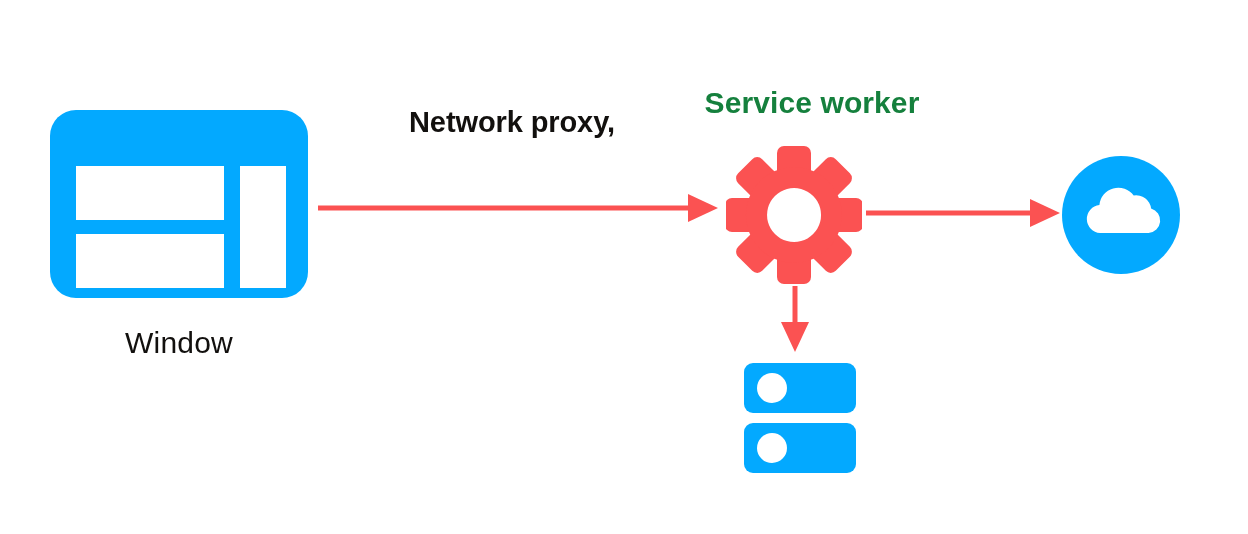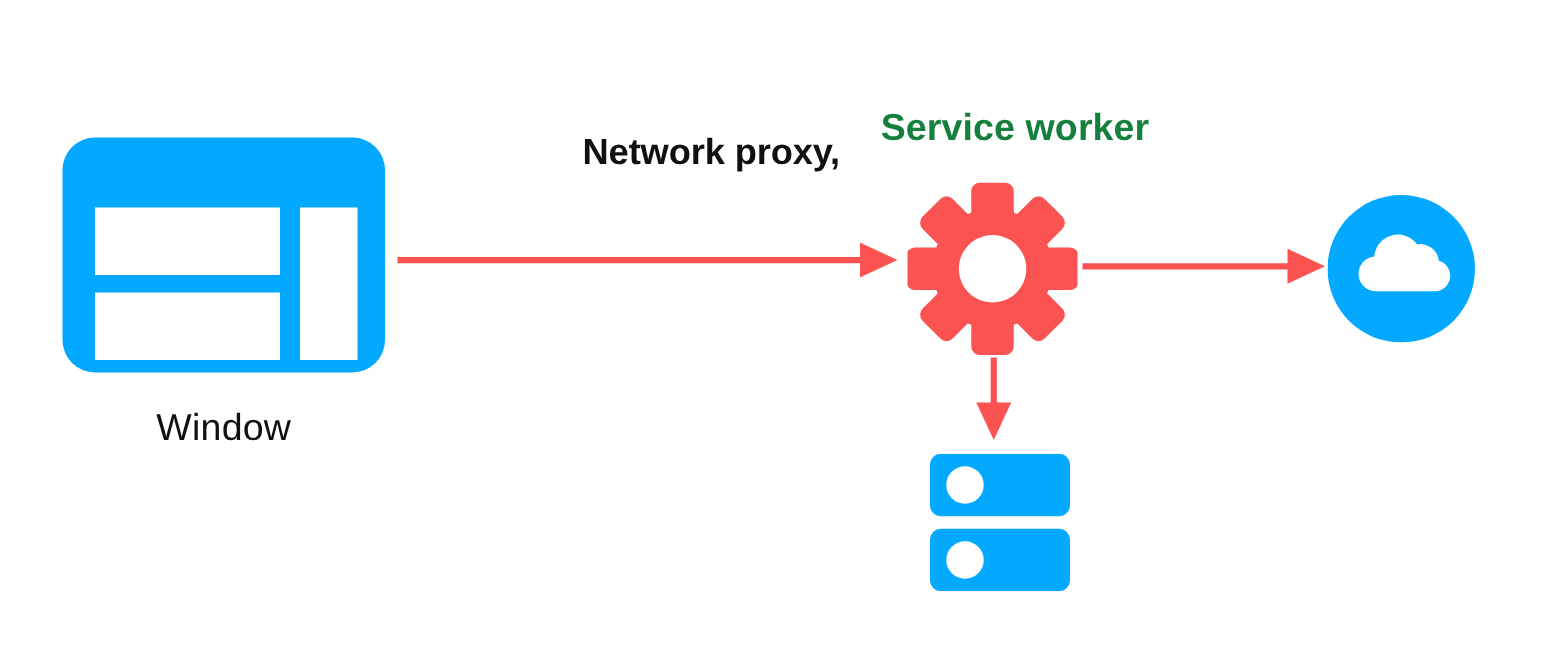--- a/index.html
+++ b/index.html
@@ -59,21 +59,21 @@
     left: 352px;
     top: 104px;
     width: 320px;
     text-align: center;
     font-size: 29px;
     font-weight: 700;
     line-height: 1.28;
     color: #12100e;
     letter-spacing: -0.1px;
   }
-  #network-caption .cap-line { display: block; white-space: pre; text-align: right; }
+  #network-caption .cap-line { display: block; white-space: pre; }
 
   
   #service-worker-title {
     left: 652px;
     top: 86px;
     width: 320px;
     text-align: center;
     font-size: 30px;
     font-weight: 700;
     color: #15803d;

